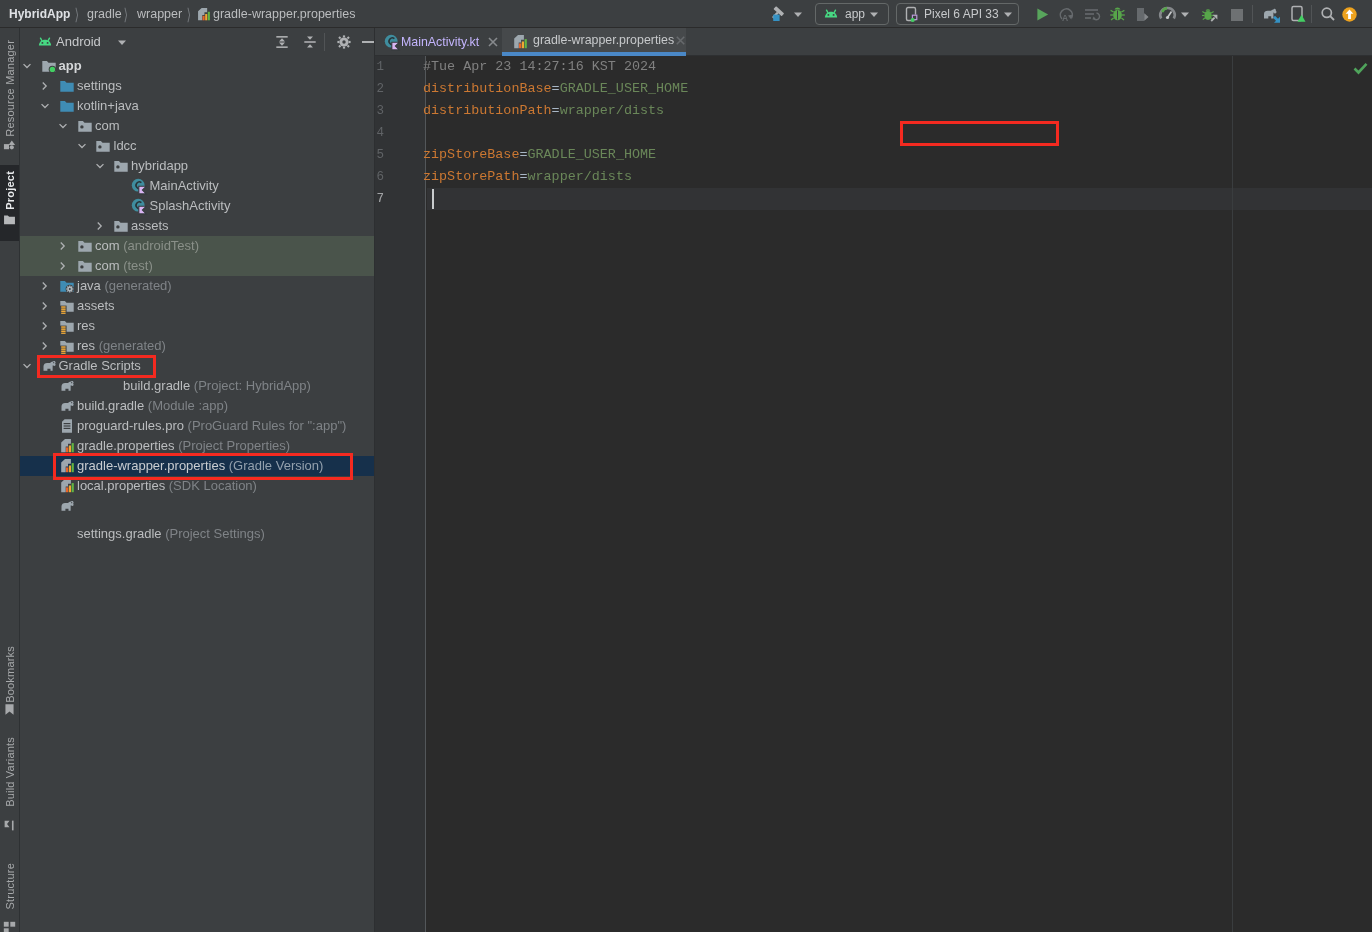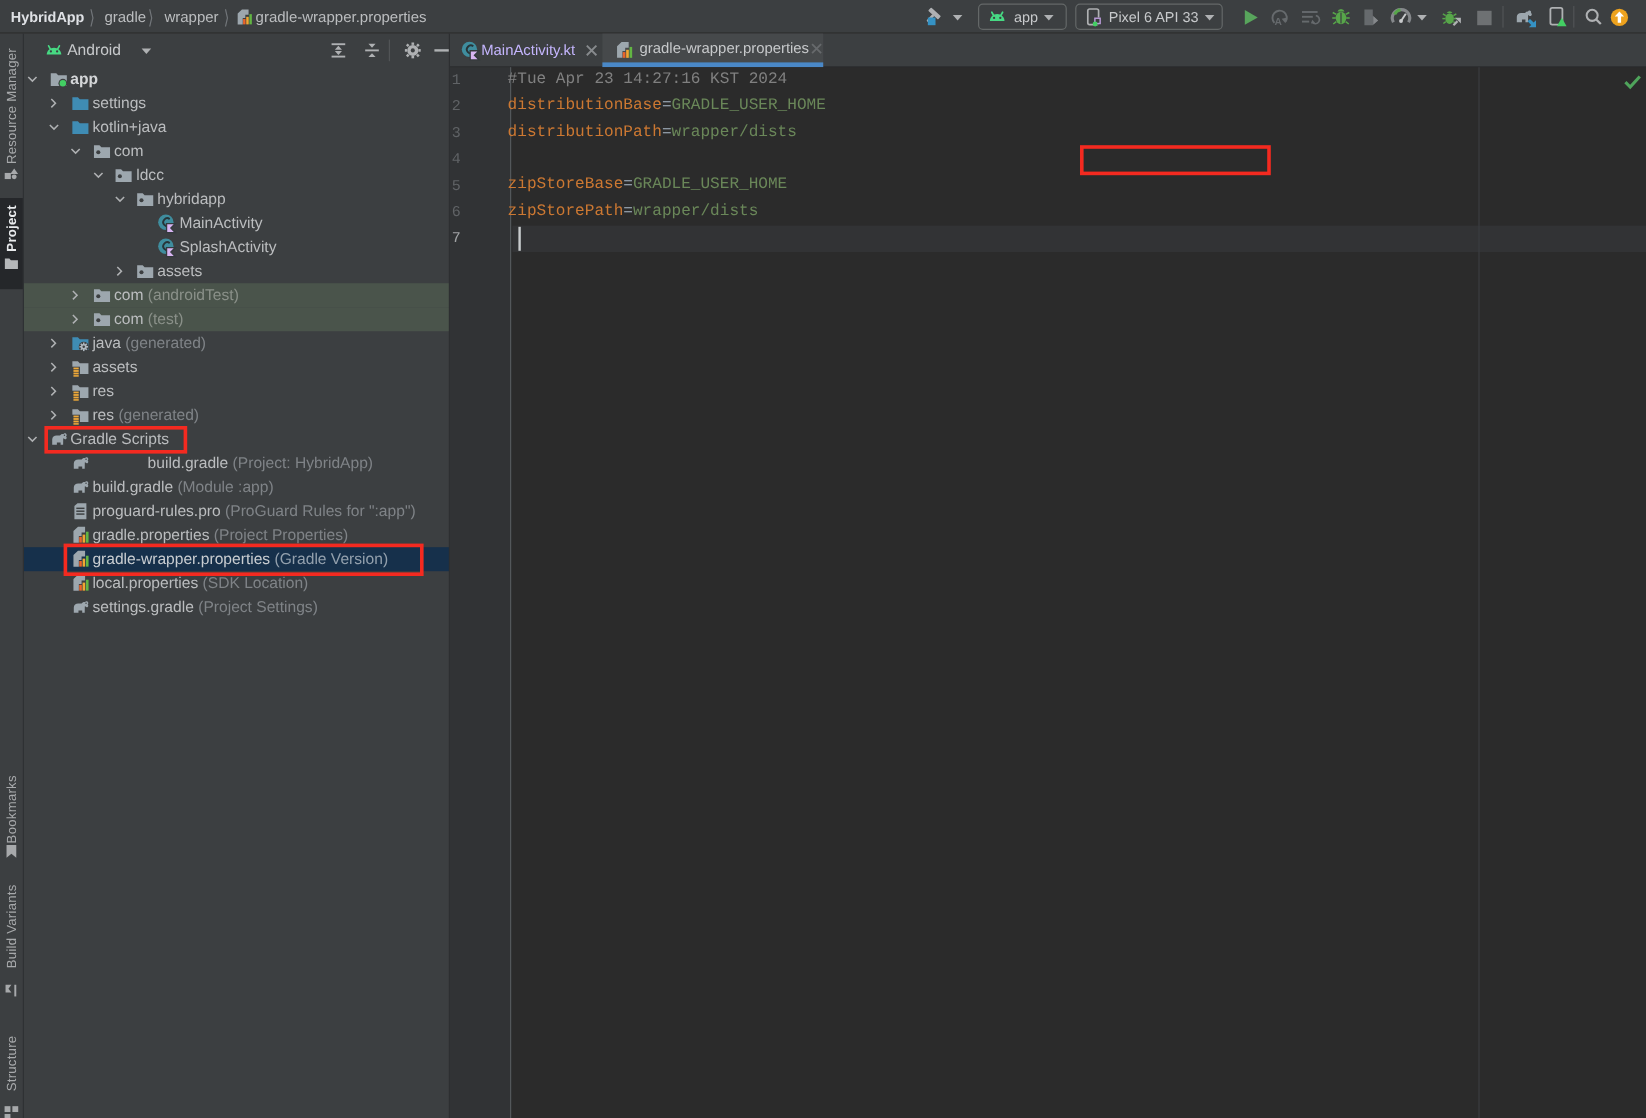--- a/index.html
+++ b/index.html
@@ -498,21 +498,21 @@
       <div class="row" style="top:448px;">
           <svg class="ticon" style="left:39px" viewBox="0 0 16 16">
             <use href="#i-props"></use>
           </svg>
           <span class="nm" style="position:absolute;left:57px;">local.properties <span class="hint">(SDK Location)</span></span>
         </div>
       <div class="row" style="top:468px;">
           <svg class="ticon" style="left:39px;fill:#9DA7AE;" viewBox="0 0 16 16">
             <use href="#i-elephant"></use>
           </svg>
-          <span class="nm" style="position:absolute;left:57px;">settings.gradle <span class="hint">(Project Settings)</span></span>
+          <span class="nm" style="position:absolute;left:57px;margin-top:28px;">settings.gradle <span class="hint">(Project Settings)</span></span>
         </div>
 
       <div class="redbox" style="left:17px;top:327px;width:119px;height:23px;"></div>
       <div class="redbox" style="left:33px;top:425px;width:300px;height:27px;"></div>
     </div>
   </div>
   <div id="tabbar">
     <svg class="abs" style="left:9px;top:6px;" width="16" height="16" viewBox="0 0 16 16">
         <use href="#i-kotlin"></use>
       </svg>

